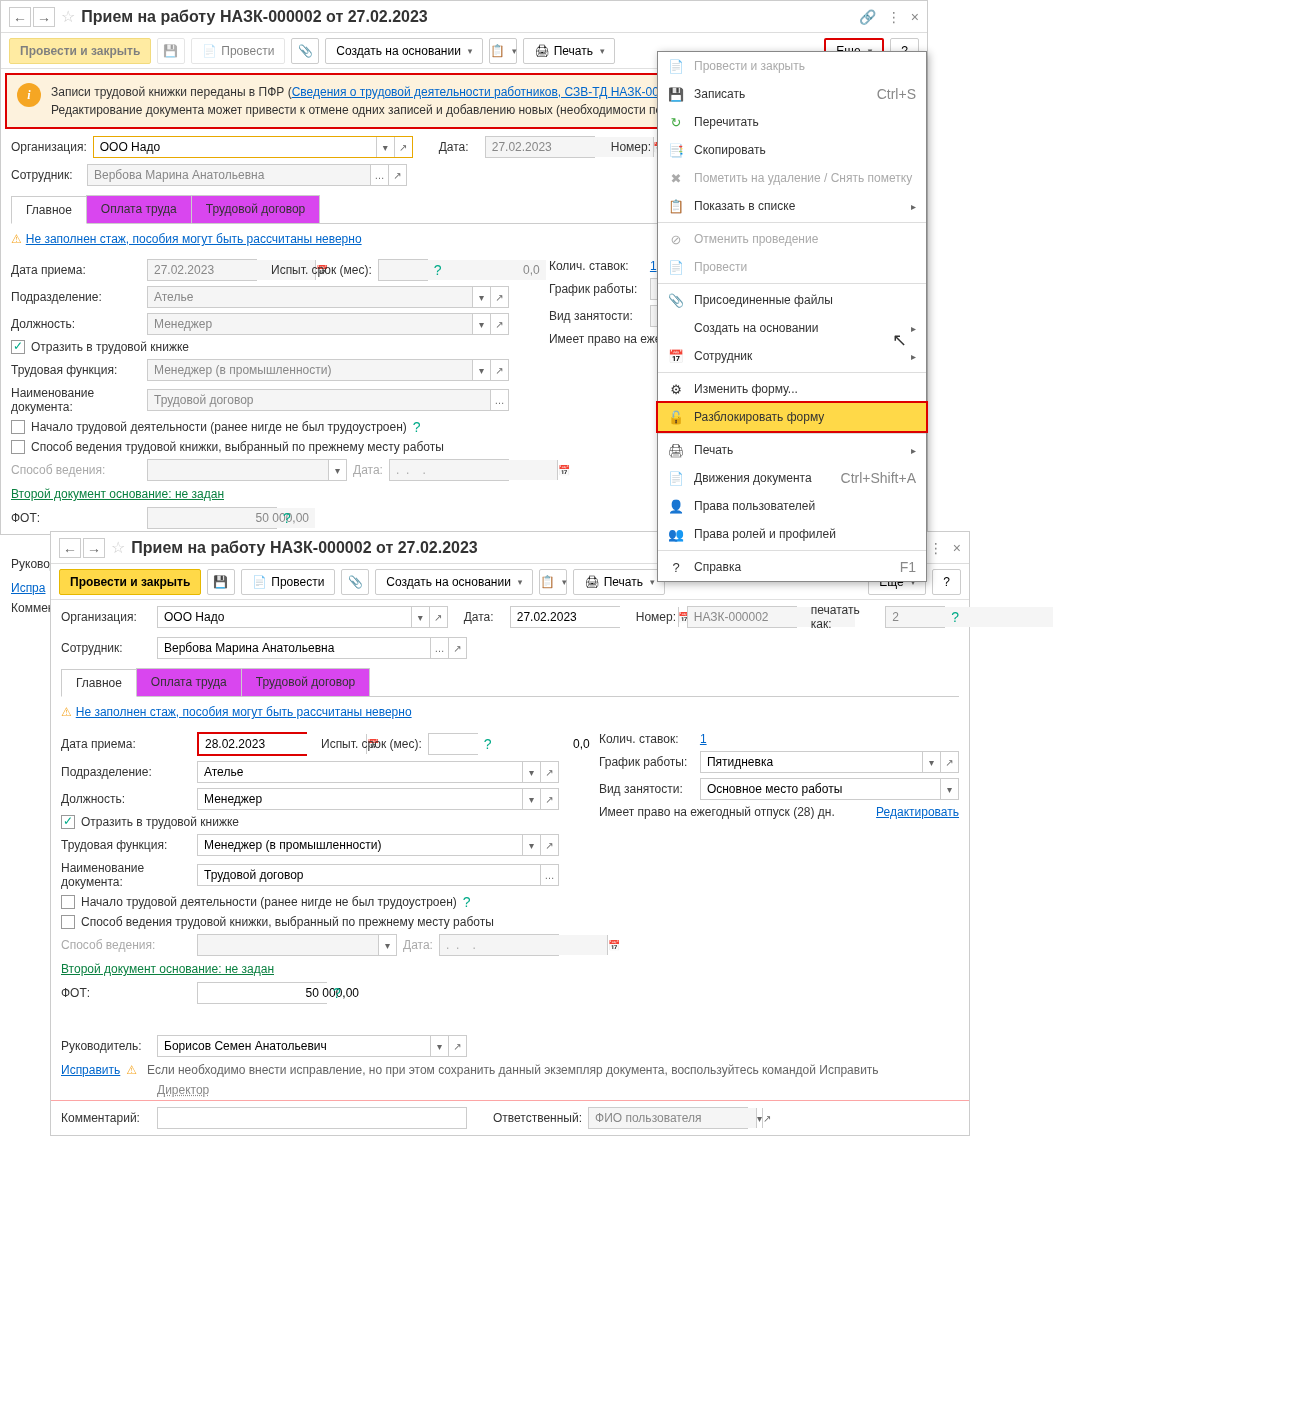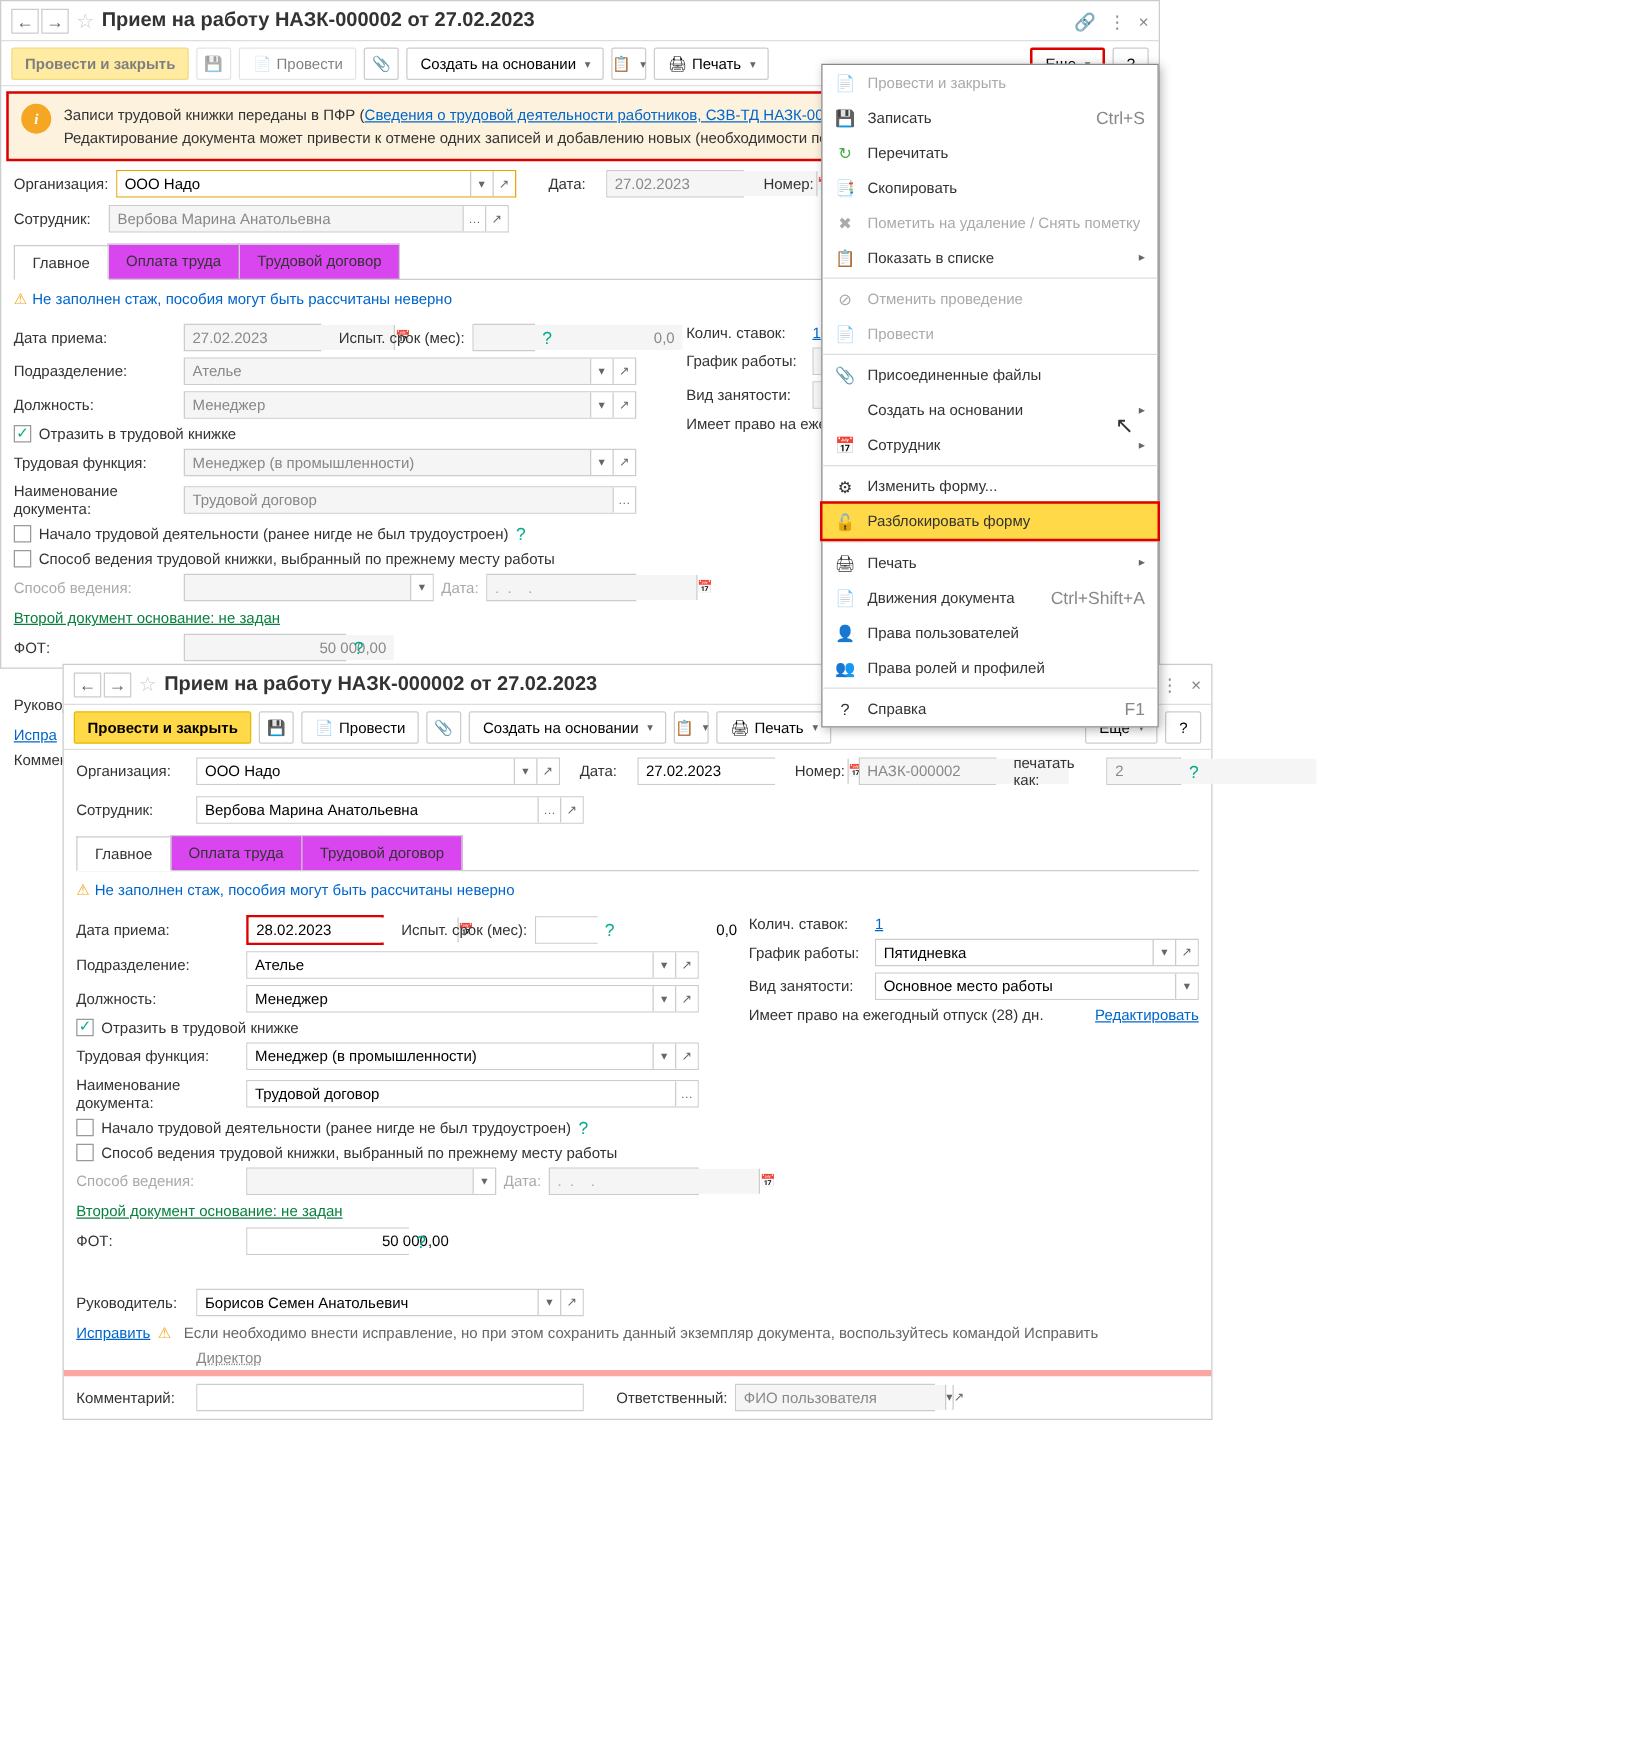--- a/index.html
+++ b/index.html
@@ -31,21 +31,21 @@
 .input-group { display: flex; border: 1px solid #ccc; background: #fff; }
 .input-group.yellow-border { border: 1px solid #e8a800; }
 .input-group.red-border { border: 2px solid #d00; }
 .input-field { border: none; padding: 3px 6px; font-size: 12px; outline: none; }
 .input-btn { border: none; border-left: 1px solid #ccc; background: #fff; width: 18px; cursor: pointer; font-size: 10px; color: #666; display: flex; align-items: center; justify-content: center; }
 .help-icon { color: #0a8; font-size: 14px; cursor: pointer; }
 .tabs { display: flex; border-bottom: 1px solid #ccc; margin: 6px 10px 0; }
 .tab { padding: 6px 14px; border: 1px solid #ccc; border-bottom: none; background: #d946ef; cursor: pointer; margin-right: -1px; }
 .tab.active { background: #fff; border-bottom: 1px solid #fff; position: relative; top: 1px; }
 .tab-content { padding: 8px 10px; }
-.alert-link { color: #0066cc; cursor: pointer; margin-top: 32px; }
+.alert-link { color: #0066cc; text-decoration: underline; cursor: pointer; margin-top: 32px; }
 .warn-tri { color: #f5a623; margin-right: 4px; }
 .cols { display: flex; gap: 40px; }
 .col { flex: 1; }
 .field-row { display: flex; align-items: center; margin: 5px 0; gap: 6px; }
 .field-label { width: 130px; flex-shrink: 0; }
 .checkbox-row { display: flex; align-items: center; gap: 6px; margin: 5px 0; }
 .checkbox { width: 14px; height: 14px; border: 1px solid #999; }
 .checkbox.checked { background: #fff; position: relative; }
 .checkbox.checked::after { content: '✓'; color: #0a8; font-size: 12px; position: absolute; top: -2px; left: 1px; }
 .link-value { color: #0066cc; text-decoration: underline; cursor: pointer; }
@@ -556,21 +556,21 @@
     </div>
     <div class="form-row">
         <span class="link-value">Исправить</span> 
         <span class="warn-tri">⚠</span>
         <span style="color:#666">Если необходимо внести исправление, но при этом сохранить данный экземпляр документа, воспользуйтесь командой Исправить</span>
       </div>
     <div class="form-row">
         <span style="min-width:90px"></span>
         <span class="dotted-link">Директор</span>
       </div>
-    <div class="form-row" style="border-top:5px solid #fca5a5;padding-top:6px;padding-bottom:6px">
+    <div class="form-row" style="border-top:1px solid #fca5a5;padding-top:6px;padding-bottom:6px">
       <span style="min-width:90px">Комментарий:</span>
       <div class="input-group" style="width:310px">
           <input class="input-field" style="flex: 1 1 0%;">
         </div>
       <span style="margin-left:20px">Ответственный:</span>
       <div class="input-group" style="width:160px">
           <input class="input-field readonly" style="flex: 1 1 0%; color: rgb(136, 136, 136);" value="ФИО пользователя">
           <button class="input-btn">▾</button>
           <button class="input-btn">↗</button>
         </div>

